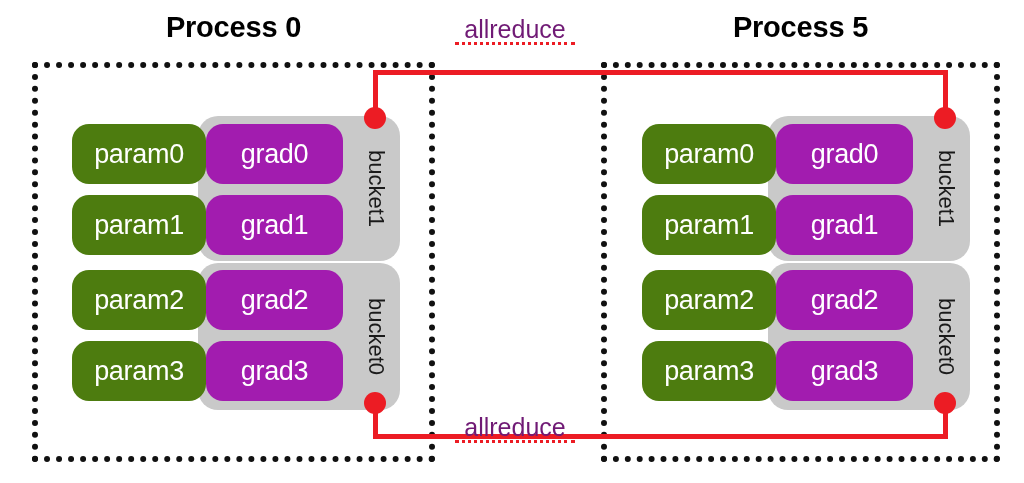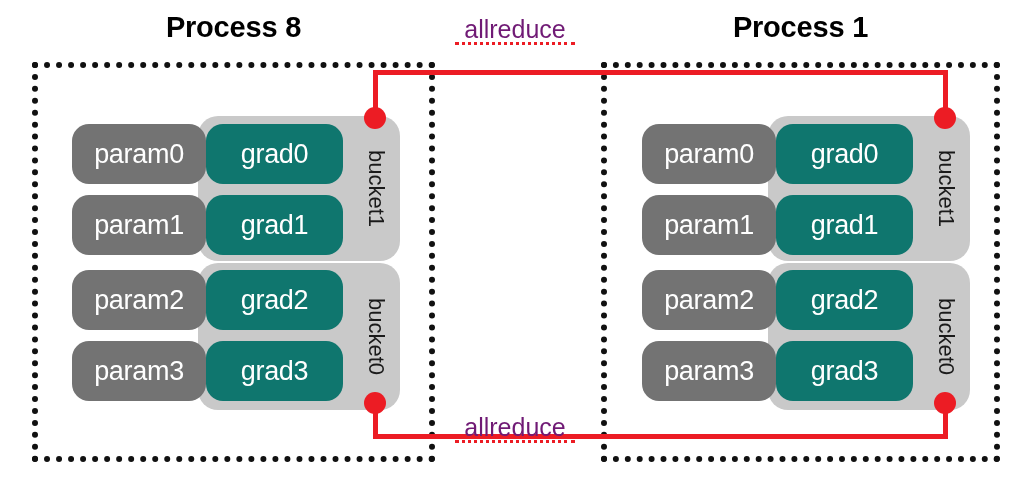--- a/index.html
+++ b/index.html
@@ -73,22 +73,22 @@
     display:flex;
     align-items:center;
     justify-content:center;
     color:#ffffff;
     font-size:27px;
     font-weight:normal;
     letter-spacing:-0.3px;
     white-space:nowrap;
     box-sizing:border-box;
   }
-  .param{background:#737373;width:134px;height:60px;}
-  .grad{background:#0f766e;width:137px;height:60px;}
+  .param{background:#4d7c0f;width:134px;height:60px;}
+  .grad{background:#a21caf;width:137px;height:60px;}
 
   
   .wire{position:absolute;background:#ec1c24;}
   .wire-h{height:5px;}
   .wire-v{width:5px;}
   .dot{
     position:absolute;
     width:22px;height:22px;
     border-radius:50%;
     background:#ec1c24;
@@ -102,22 +102,22 @@
     text-align:center;
     border-bottom:3px dotted #ec1c24;
     line-height:1.05;
   }
 </style>
 </head>
 <body>
 
 <div class="stage">
 
-  <div class="proc-title" id="title-p0">Process 8</div>
-  <div class="proc-title" id="title-p1">Process 1</div>
+  <div class="proc-title" id="title-p0">Process 0</div>
+  <div class="proc-title" id="title-p1">Process 5</div>
 
   <div class="proc-box" id="box-p0"></div>
   <div class="proc-box" id="box-p1"></div>
 
   <div class="bucket" id="bucket1-p0">
     <div class="bucket-label">bucket1</div>
   </div>
   <div class="bucket" id="bucket0-p0">
     <div class="bucket-label">bucket0</div>
   </div>

